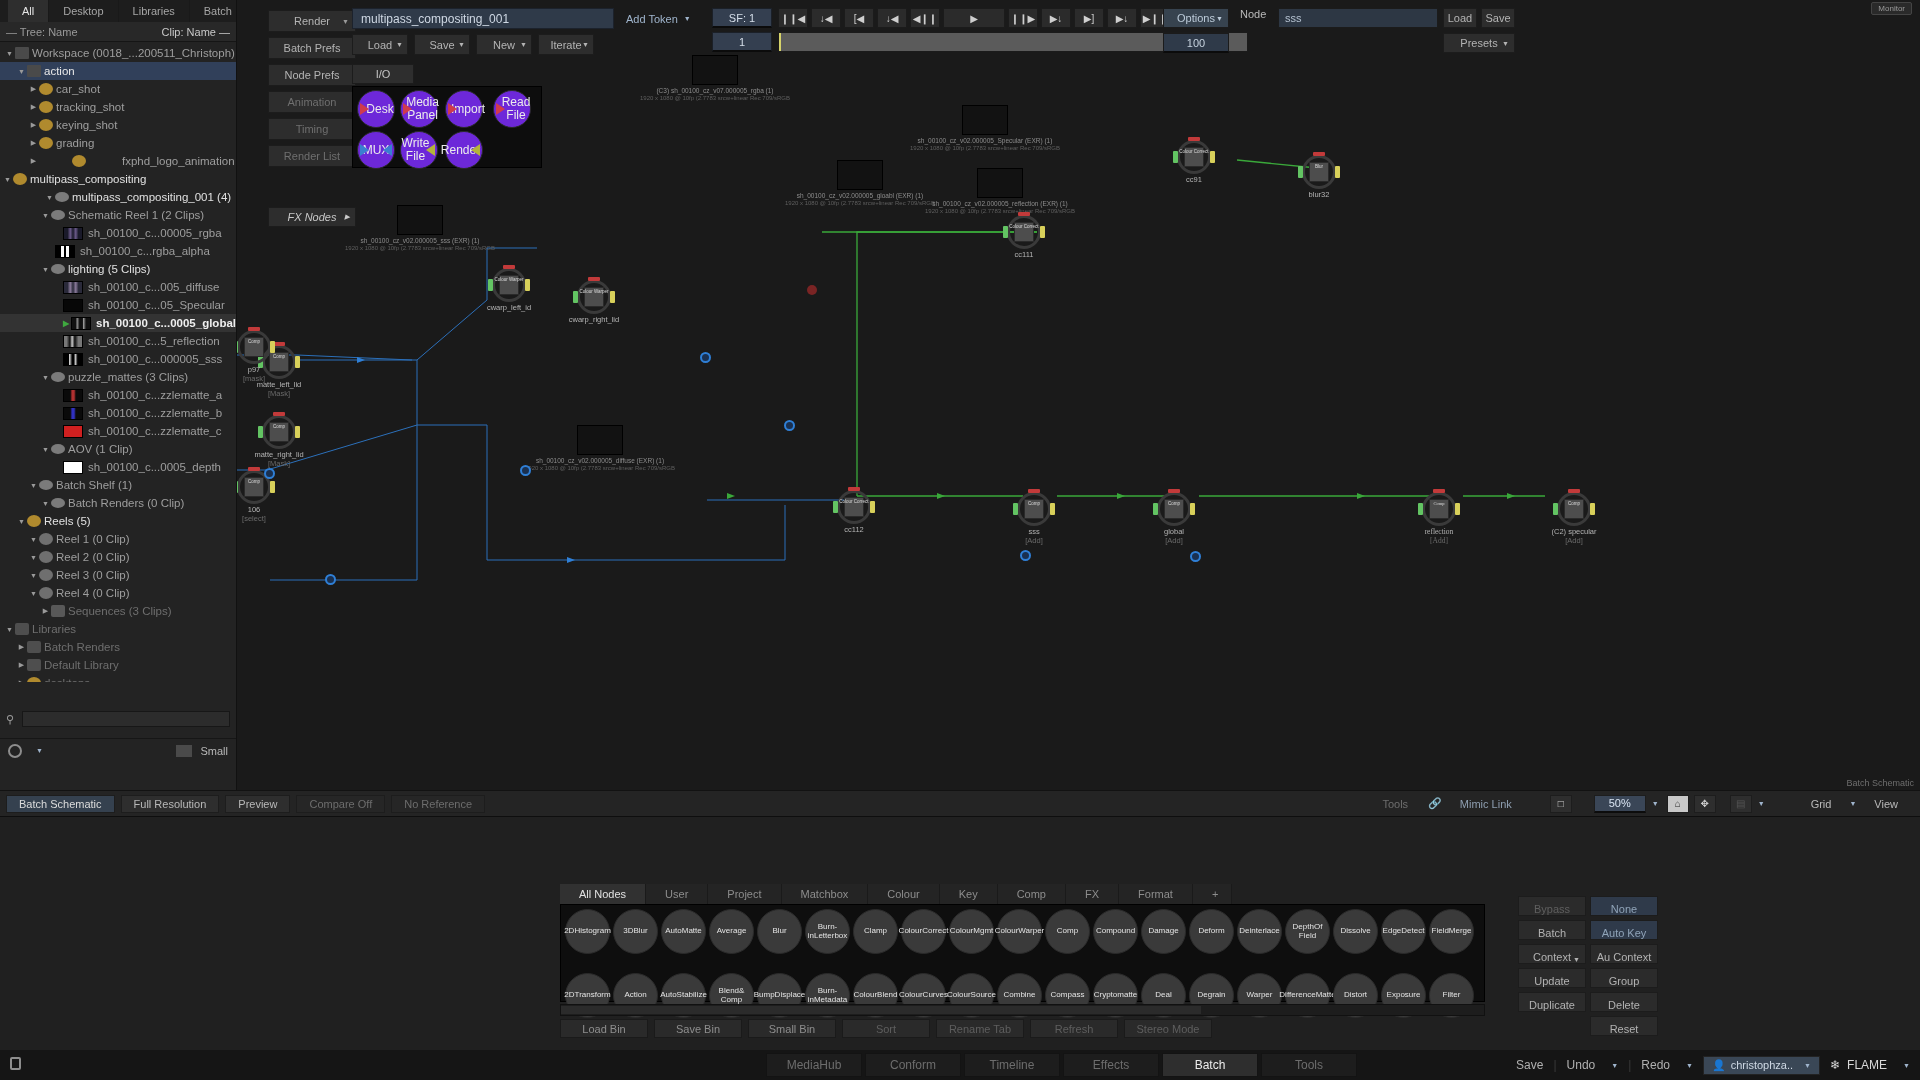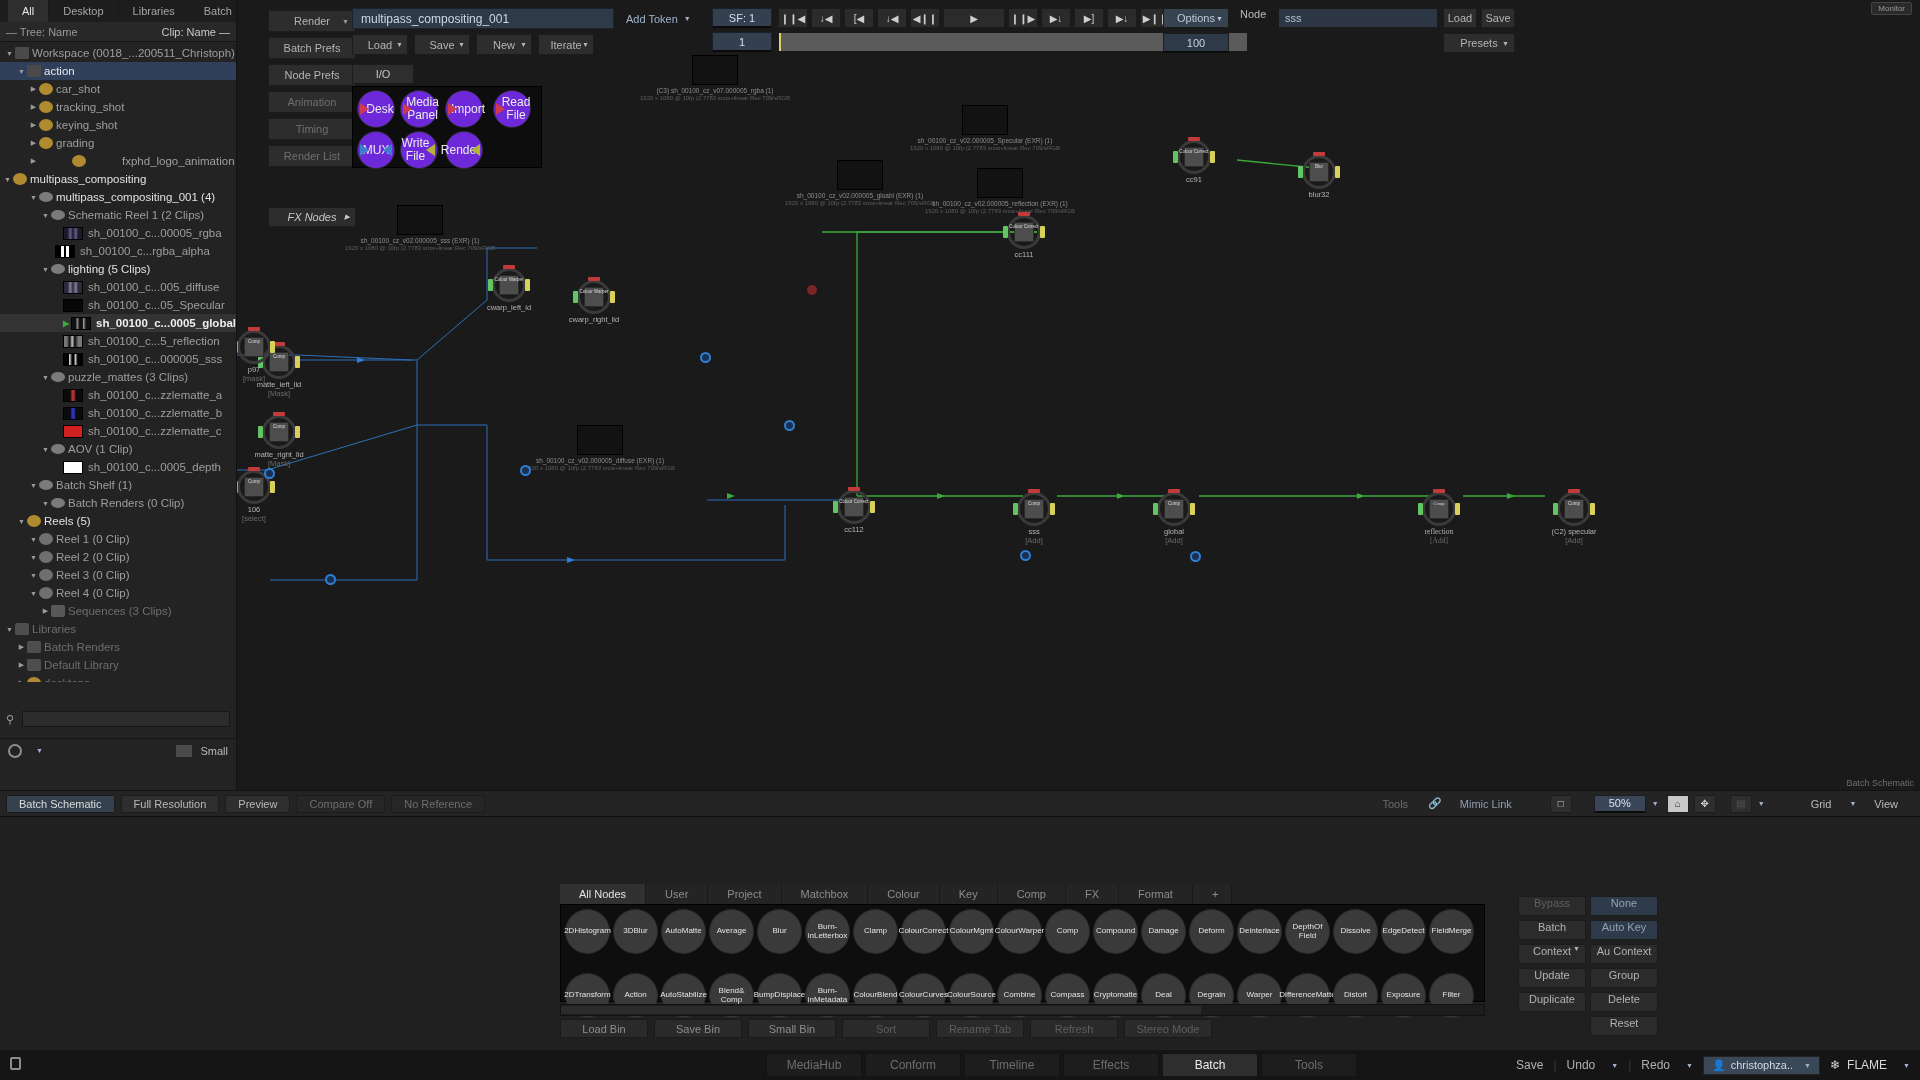--- a/index.html
+++ b/index.html
@@ -207,21 +207,21 @@
   .binrow { position:absolute; left:560px; top:1019px; display:flex; gap:6px; }
   .binb { width:88px; height:19px; background:#2a2a2a; border:1px solid #1a1a1a;
           font-size:11px; color:#8e8e8e; display:flex; align-items:center;
           justify-content:center; }
   .binb.dim { color:#5e5e5e; }
 
   
   .rgrid { position:absolute; left:1518px; top:896px; display:grid;
            grid-template-columns:68px 68px; gap:4px 4px; }
   .rb { height:20px; background:#2b2b2b; border:1px solid #1c1c1c; font-size:11px;
-        color:#b2b2b2; display:flex; align-items:flex-start; justify-content:center;
+        color:#b2b2b2; display:flex; align-items:flex-end; justify-content:center;
         position:relative; }
   .rb.dim { color:#5f5f5f; }
   .rb.blue { background:#2f3a4a; color:#8fa3b8; }
   .rb .car { position:absolute; right:5px; font-size:7px; }
   .rb.empty { background:transparent; border:none; }
 
   
   .stabs { position:absolute; left:766px; top:1053px; display:flex; gap:3px; }
   .stab { width:96px; height:24px; background:#1d1d1d; border:1px solid #131313;
           font-size:12px; color:#6d6d6d; display:flex; align-items:center;
@@ -297,21 +297,21 @@
         <div class="row" style="padding-left: 28px; gap: 33px;">
           <span class="tri closed"></span>
           <span class="ic gold"></span>
           <span>fxphd_logo_animation</span>
         </div>
         <div class="row" style="color: rgb(224, 224, 224); padding-left: 2px;">
           <span class="tri open"></span>
           <span class="ic gold"></span>
           <span>multipass_compositing</span>
         </div>
-        <div class="row" style="color: rgb(224, 224, 224); padding-left: 28px;">
+        <div class="row" style="color: rgb(224, 224, 224); padding-left: 44px;">
           <span class="tri open"></span>
           <span class="ic greydot"></span>
           <span>multipass_compositing_001 (4)</span>
         </div>
         <div class="row" style="padding-left: 40px;">
           <span class="tri open"></span>
           <span class="ic greydot"></span>
           <span>Schematic Reel 1 (2 Clips)</span>
         </div>
         <div class="row" style="padding-left: 52px;">

